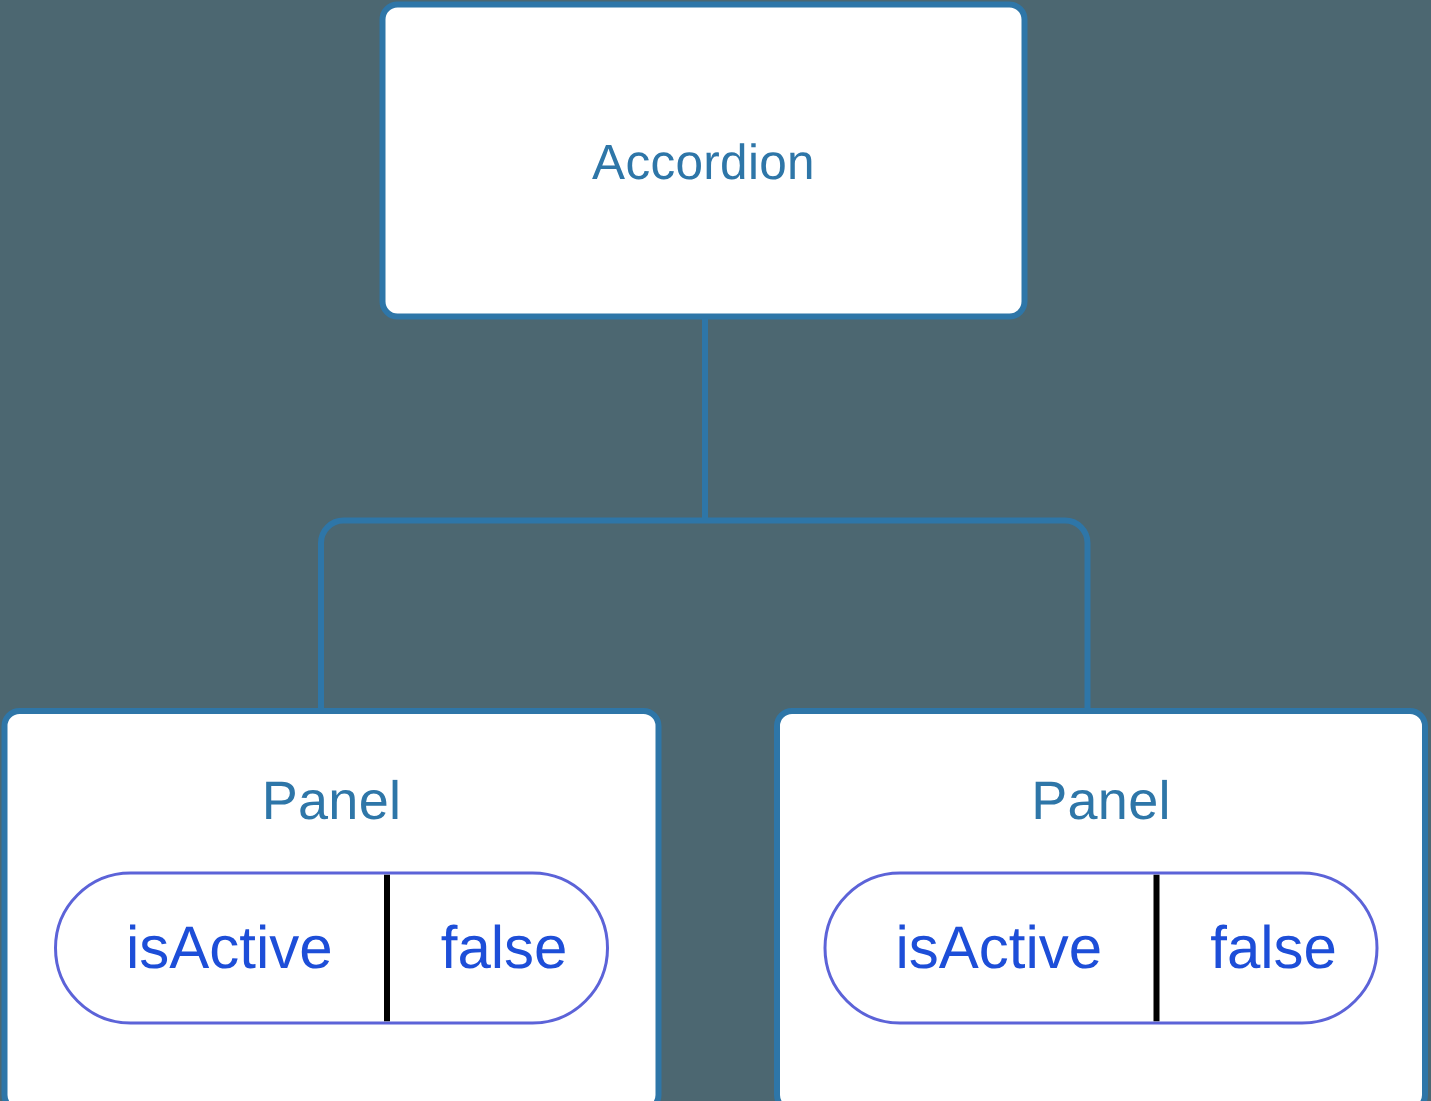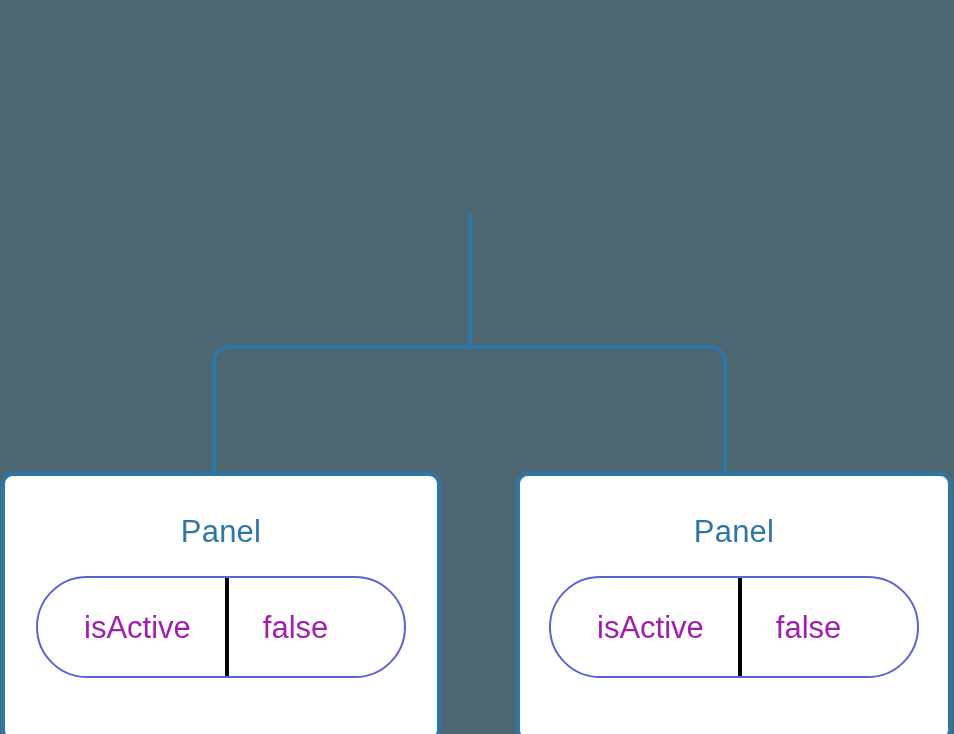--- a/index.html
+++ b/index.html
@@ -72,43 +72,43 @@
   .node-title {
     color: #2e76a8;
     font-size: 33px;
     font-weight: 400;
     line-height: 1;
     letter-spacing: 0.2px;
     white-space: nowrap;
   }
 
   .node-child .node-title {
-    font-size: 31px;
+    font-size: 36px;
   }
 
   
   .prop-pill {
     margin-top: 29px;
     height: 102px;
     display: flex;
     align-items: stretch;
     border: 2px solid #5c63d8;
     border-radius: 51px;
     background: #ffffff;
     box-sizing: border-box;
     overflow: hidden;
   }
 
   .prop-key,
   .prop-val {
     display: flex;
     align-items: center;
     justify-content: center;
-    color: #a21caf;
-    font-size: 31px;
+    color: #1d4ed8;
+    font-size: 40px;
     line-height: 1;
     white-space: nowrap;
     box-sizing: border-box;
   }
 
   .prop-key {
     padding: 0 34px 0 46px;
   }
 
   .prop-val {
@@ -125,20 +125,23 @@
 <div id="canvas">
 
   <svg id="connectors" viewBox="0 0 954 734" width="954" height="734" xmlns="http://www.w3.org/2000/svg">
 
     <path d="M 470 212 L 470 347" fill="none" stroke="#2e76a8" stroke-width="4" stroke-linecap="butt"></path>
 
     <path d="M 470 347 L 229 347 A 15 15 0 0 0 214 362 L 214 474" fill="none" stroke="#2e76a8" stroke-width="4" stroke-linecap="butt" stroke-linejoin="round"></path>
     <path d="M 470 347 L 710 347 A 15 15 0 0 1 725 362 L 725 474" fill="none" stroke="#2e76a8" stroke-width="4" stroke-linecap="butt" stroke-linejoin="round"></path>
   </svg>
 
+  <div class="node node-root">
+    <div class="node-title">Accordion</div>
+  </div>
 
   <div class="node node-child node-child-left">
     <div class="node-title">Panel</div>
     <div class="prop-pill pill-left">
       <div class="prop-key">isActive</div>
       <div class="prop-val">false</div>
     </div>
   </div>
 
   <div class="node node-child node-child-right">

